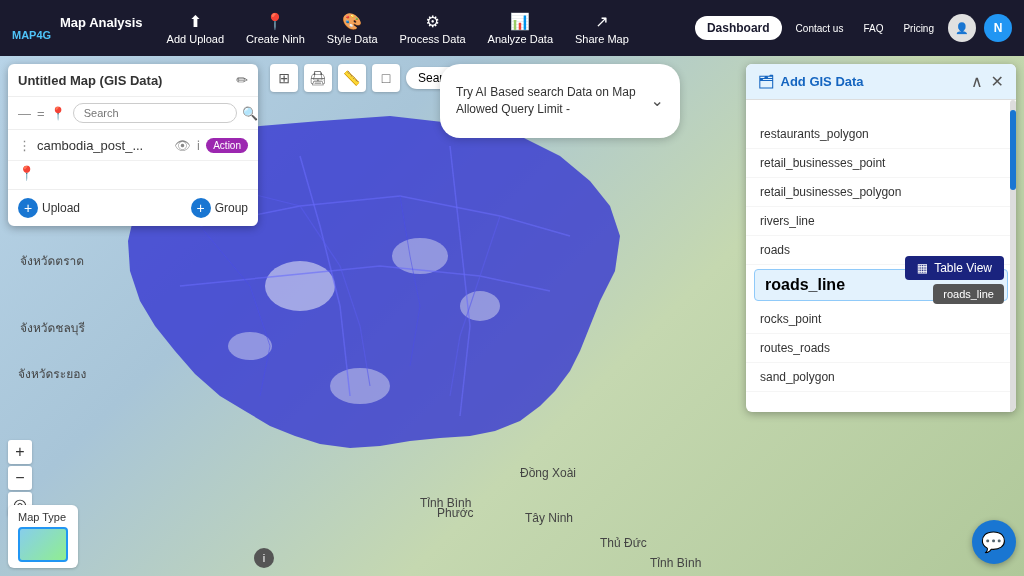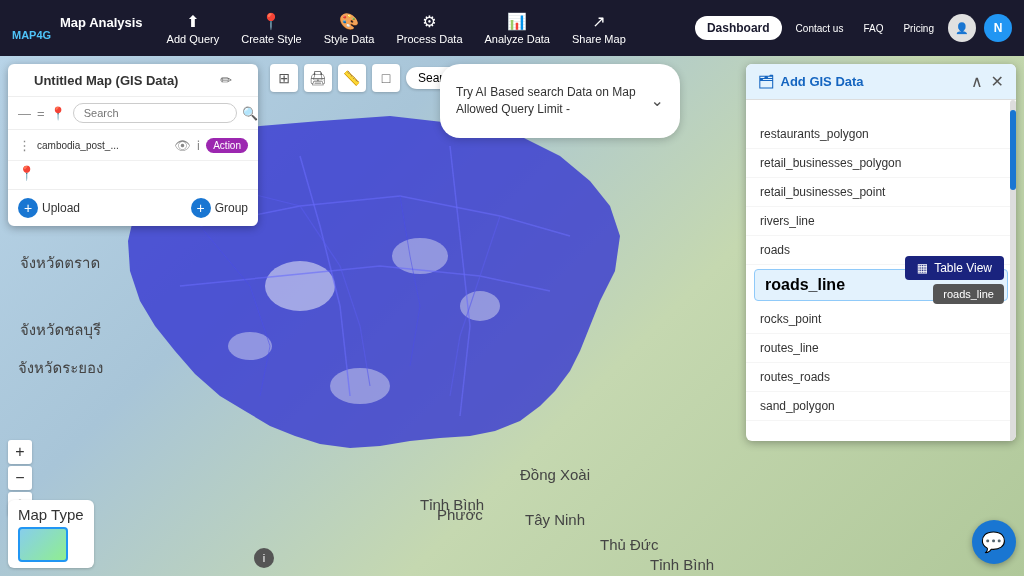--- a/index.html
+++ b/index.html
@@ -101,21 +101,21 @@
       width: 250px;
       background: white;
       border-radius: 6px;
       box-shadow: 0 2px 8px rgba(0,0,0,0.3);
       z-index: 50;
       overflow: hidden;
     }
     #left-panel-header {
       display: flex;
       align-items: center;
-      padding: 8px 26px;
+      padding: 8px 10px;
       border-bottom: 1px solid #eee;
       gap: 6px;
     }
     #map-title {
       font-size: 13px;
       font-weight: bold;
       color: #333;
       flex: 1;
     }
     #edit-icon { color: #666; cursor: pointer; font-size: 14px; }
@@ -134,21 +134,21 @@
       font-size: 11px;
       outline: none;
     }
     #layer-item {
       display: flex;
       align-items: center;
       padding: 6px 10px;
       gap: 6px;
       border-bottom: 1px solid #f0f0f0;
     }
-    #layer-item-text { font-size: 10px; color: #333; flex: 1; }
+    #layer-item-text { font-size: 13px; color: #333; flex: 1; }
     .icon-btn { cursor: pointer; color: #888; font-size: 13px; }
     #action-badge {
       background: #9c27b0;
       color: white;
       font-size: 10px;
       padding: 2px 7px;
       border-radius: 10px;
       cursor: pointer;
     }
     #location-row {
@@ -268,21 +268,21 @@
     #map-type-box {
       position: absolute;
       bottom: 8px;
       left: 8px;
       background: white;
       border-radius: 6px;
       padding: 6px 10px;
       z-index: 50;
       box-shadow: 0 1px 3px rgba(0,0,0,0.2);
     }
-    #map-type-label { font-size: 15px; color: #333; margin-bottom: 4px; }
+    #map-type-label { font-size: 11px; color: #333; margin-bottom: 4px; }
     #map-type-thumb {
       width: 50px; height: 35px;
       background: linear-gradient(135deg, #87ceeb, #90ee90);
       border-radius: 4px;
       border: 2px solid #2196F3;
     }
 
     
     #cambodia-svg {
       position: absolute;
@@ -409,41 +409,41 @@
       width: 6px;
       height: 80px;
       background: #1976D2;
       border-radius: 3px;
       margin-top: 10px;
     }
 
     
     .map-label {
       position: absolute;
-      font-size: 15px;
+      font-size: 12px;
       color: #444;
       pointer-events: none;
     }
   </style>
 </head>
 <body>
 
 <div id="topbar">
   <div id="logo-area">
     <span id="logo-title">Map Analysis</span>
     <span id="logo-sub">MAP4G</span>
   </div>
 
   <button class="nav-btn">
     <span class="nav-icon">⬆</span>
-    <span>Add Query</span>
+    <span>Add Upload</span>
   </button>
   <button class="nav-btn">
     <span class="nav-icon">📍</span>
-    <span>Create Style</span>
+    <span>Create Ninh</span>
   </button>
   <button class="nav-btn">
     <span class="nav-icon">🎨</span>
     <span>Style Data</span>
   </button>
   <button class="nav-btn">
     <span class="nav-icon">⚙</span>
     <span>Process Data</span>
   </button>
   <button class="nav-btn">
@@ -492,21 +492,21 @@
 
         <path d="M100,120 L150,180 L170,240 L160,290" stroke="#4040ee" stroke-width="1" fill="none" opacity="0.5"></path>
         <path d="M300,90 L310,150 L320,200 L310,260" stroke="#4040ee" stroke-width="1" fill="none" opacity="0.5"></path>
         <path d="M120,80 L200,100 L240,160 L260,220 L270,280" stroke="#5050ee" stroke-width="1.2" fill="none" opacity="0.6"></path>
         <path d="M400,110 L380,170 L360,230 L350,290" stroke="#5050ee" stroke-width="1.2" fill="none" opacity="0.6"></path>
       </svg>
 
       <div class="map-label" style="top:140px; left:40px;">จังหวัดสระแก้ว</div>
       <div class="map-label" style="top:195px; left:20px;">จังหวัดตราด</div>
       <div class="map-label" style="top:262px; left:20px;">จังหวัดชลบุรี</div>
-      <div class="map-label" style="top:300px; left:18px;">จังหวัดระยอง</div>
+      <div class="map-label" style="top:308px; left:18px;">จังหวัดระยอง</div>
       <div class="map-label" style="top:440px; left:420px;">Tỉnh Bình</div>
       <div class="map-label" style="top:450px; left:428px;padding-left:9px;">Phước</div>
       <div class="map-label" style="top:410px; left:520px;">Đồng Xoài</div>
       <div class="map-label" style="top:455px; left:525px;">Tây Ninh</div>
       <div class="map-label" style="top:480px; left:600px;">Thủ Đức</div>
       <div class="map-label" style="top:500px; left:650px;">Tỉnh Bình</div>
     </div>
 
     <div id="map-toolbar">
       <div class="map-tool-btn">⊞</div>
@@ -580,27 +580,26 @@
         <span>🗂</span>
         <span>Add GIS Data</span>
       </div>
       <div id="right-panel-controls">
         <span class="panel-ctrl">∧</span>
         <span class="panel-ctrl">✕</span>
       </div>
     </div>
     <div id="gis-list">
     <div class="gis-item">restaurants_polygon</div>
+        <div class="gis-item">retail_businesses_point</div>
         <div class="gis-item">retail_businesses_polygon</div>
-        <div class="gis-item">retail_businesses_point</div>
         <div class="gis-item">rivers_line</div>
         <div class="gis-item">roads</div>
         <div class="gis-item-highlighted">roads_line</div>
         <div class="gis-item">rocks_point</div>
-        <div class="gis-item">routes_line</div>
         <div class="gis-item">routes_roads</div>
         <div class="gis-item">sand_polygon</div>
       </div>
     <div id="right-scrollbar">
       <div id="right-scrollbar-thumb"></div>
     </div>
   </div>
 
   <div id="context-menu">
     <div id="table-view-btn">

